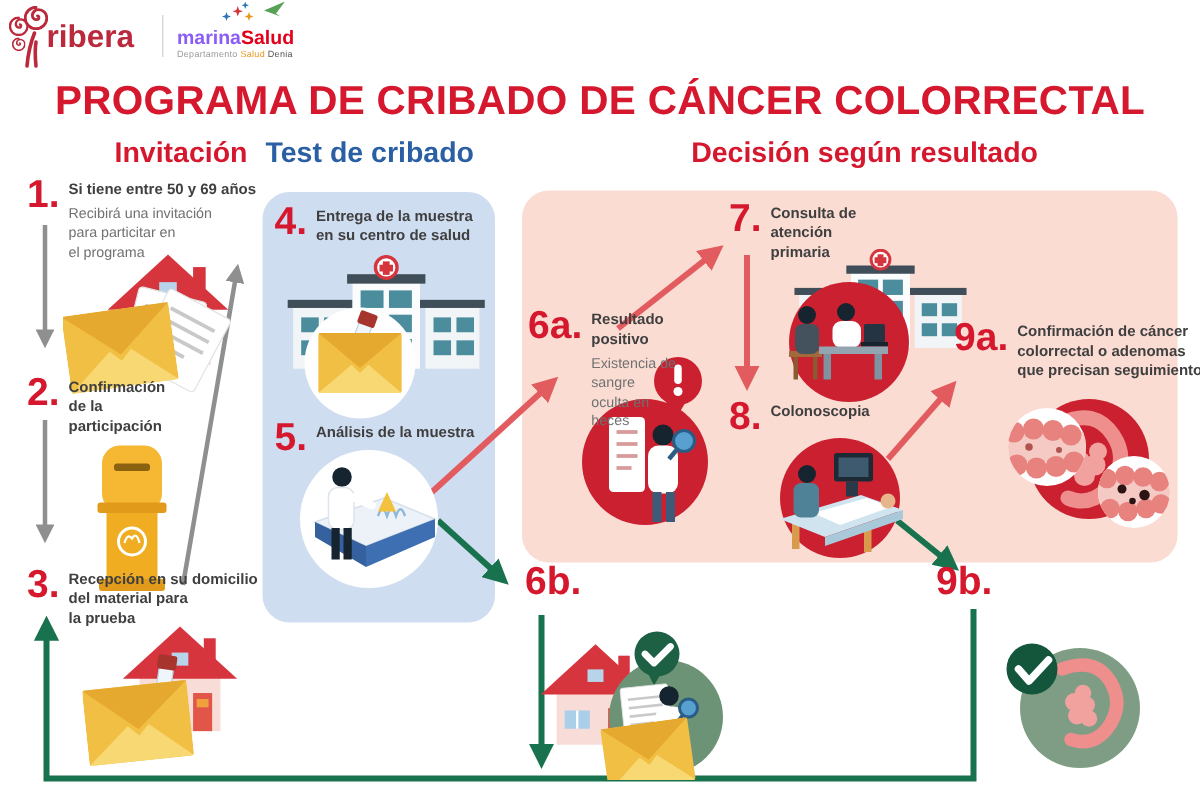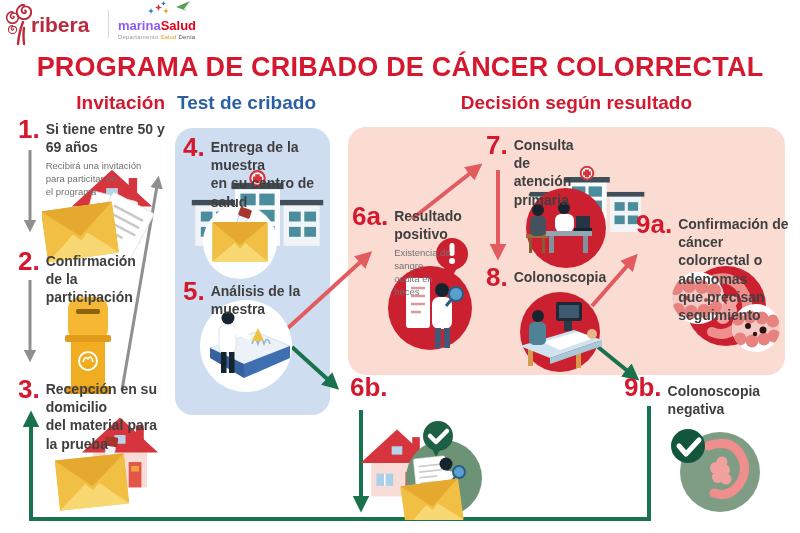--- a/index.html
+++ b/index.html
@@ -7,21 +7,21 @@
   body{position:relative;background:#fff;font-family:"Liberation Sans","DejaVu Sans",sans-serif;overflow:hidden}
   .abs{position:absolute}
   .panel{position:absolute;border-radius:18px;z-index:1}
   .main-title{position:absolute;left:0;top:52px;width:800px;text-align:center;font-size:27px;font-weight:bold;color:#d5182e;letter-spacing:.2px;z-index:5}
   .sec-h{position:absolute;font-size:19px;font-weight:bold;text-align:right;z-index:5}
   .sec-h.red{color:#d5182e}
   .sec-h.blue{color:#2b5fa3}
   .step{position:absolute;display:flex;gap:6px;z-index:6;align-items:flex-start}
   .num{font-weight:bold;color:#d5182e;font-size:26px;line-height:.85}
   .txt{padding-top:2px}
-  .t{font-weight:bold;color:#3f3f3f;font-size:14px;line-height:1.3;white-space:pre-line}
+  .t{font-weight:bold;color:#3f3f3f;font-size:10px;line-height:1.3;white-space:pre-line}
   .s{color:#717171;font-size:9.5px;line-height:1.35;white-space:pre-line;margin-top:4px}
   .icon{position:absolute;z-index:3}
   .arrows{position:absolute;left:0;top:0;z-index:2}
   .divider{width:1px;background:#d9d9d9;position:absolute}
   .logo-txt{position:absolute;z-index:5;font-weight:bold}
 </style>
 </head>
 <body>
 
 <svg width="0" height="0" style="position:absolute" aria-hidden="true">
@@ -396,16 +396,13 @@
 que precisan seguimiento</div>
     </div>
 </div>
 
 <div class="step" style="left:350px;top:376px;width:180px">
   <div class="num">6b.</div>
 </div>
 
 <div class="step" style="left:624px;top:376px;width:170px">
   <div class="num">9b.</div>
-  <div class="txt">
-      <div class="t" style="margin-top:4px">Colonoscopia negativa</div>
-    </div>
 </div>
 
 </body></html>

